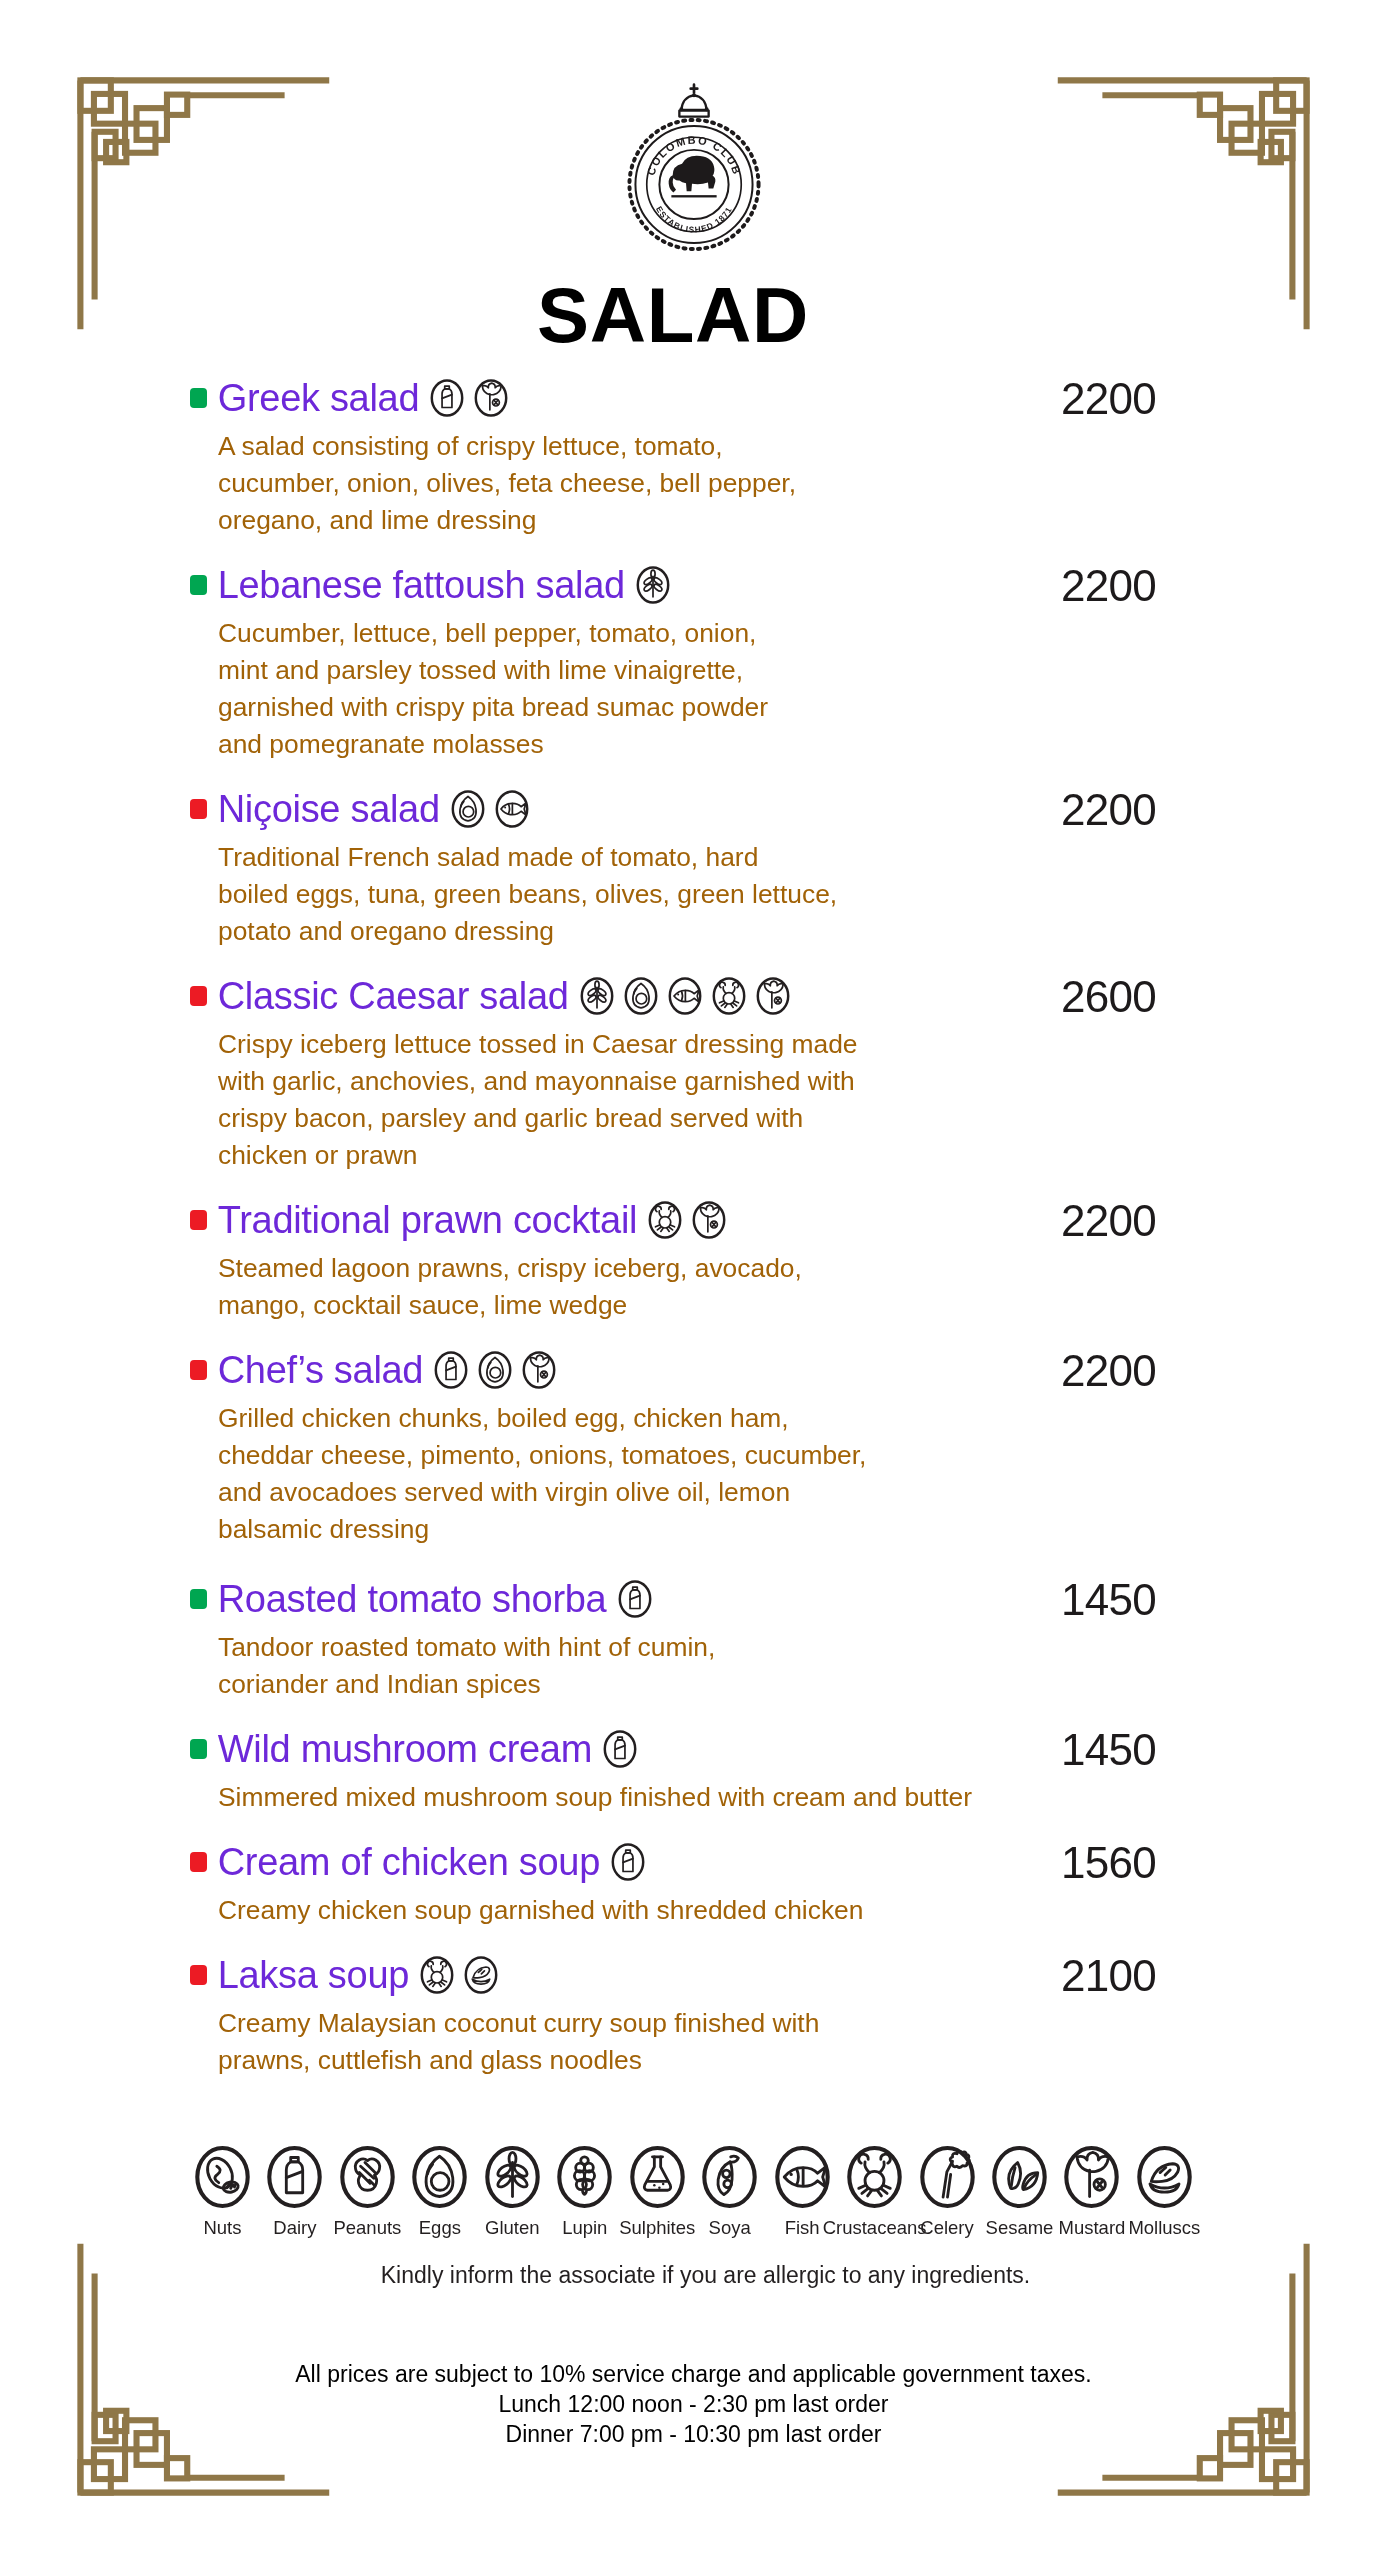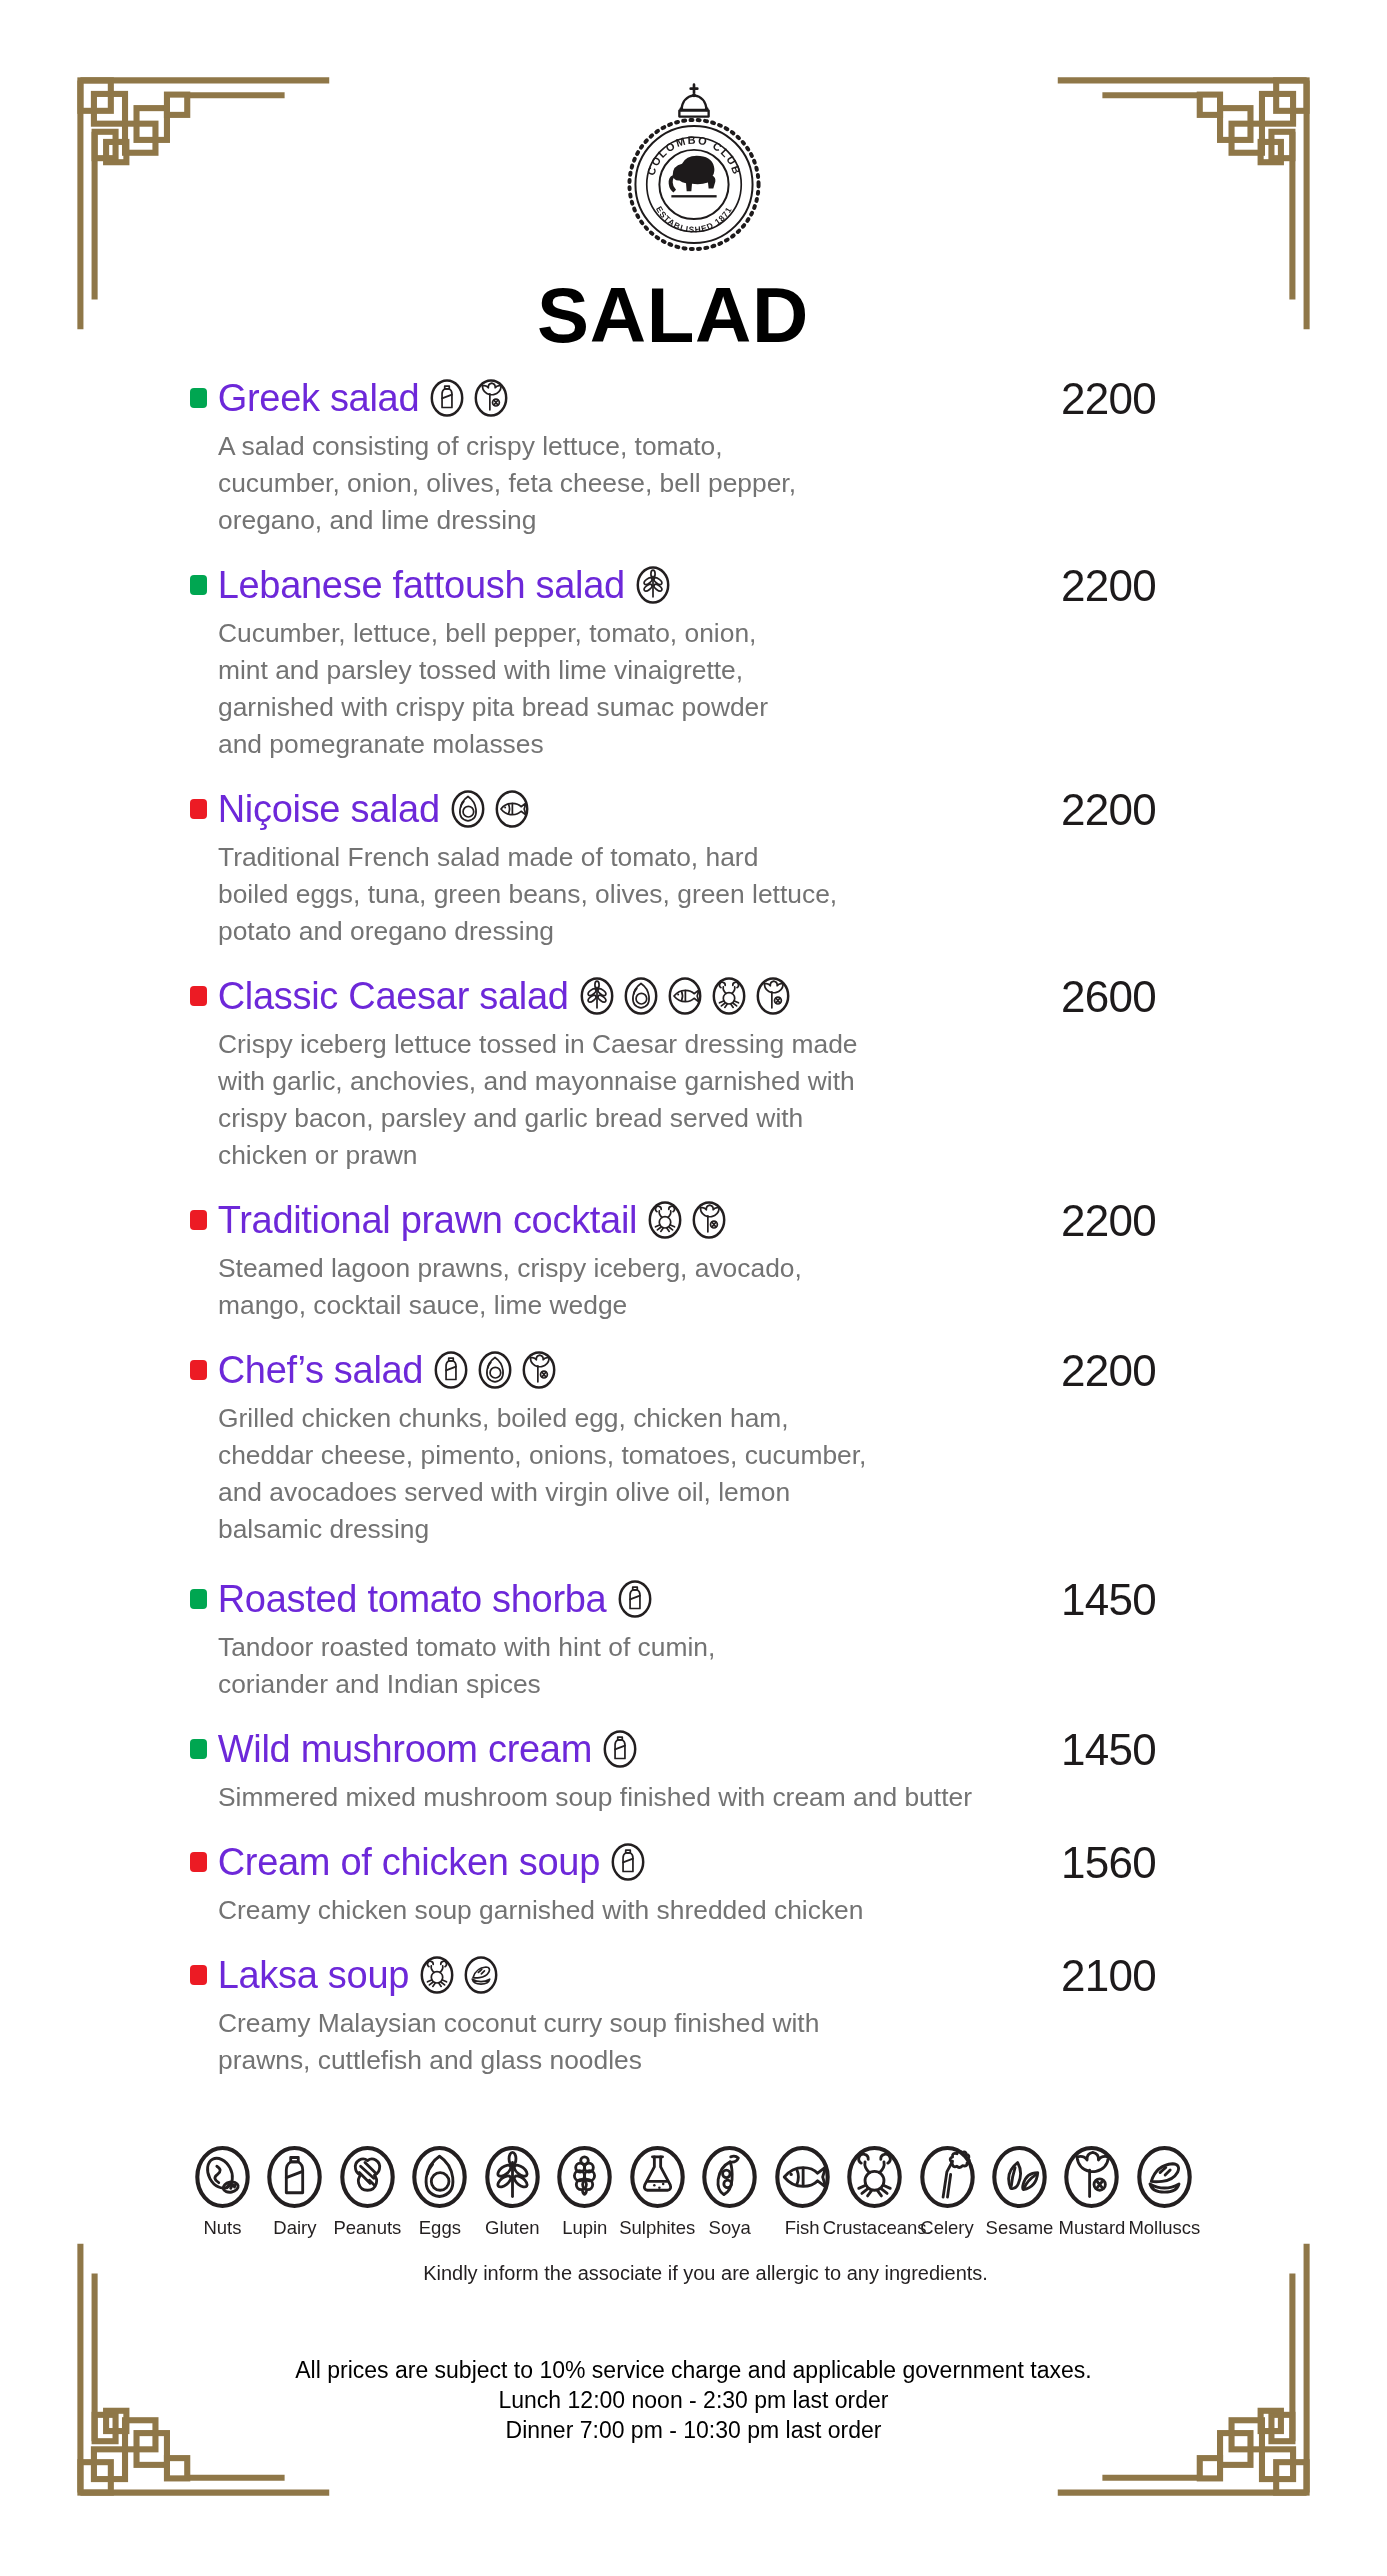--- a/index.html
+++ b/index.html
@@ -30,32 +30,32 @@
   .item-head{display:flex; align-items:center;}
   .bullet{width:16.5px; height:20px; border-radius:4px; margin-right:11.2px; flex:0 0 auto;}
   .bullet.green{background:#00a651;}
   .bullet.red{background:#ec1b24;}
   .item-name{font-size:38px; line-height:43px; color:#6d28d9; letter-spacing:-0.3px;}
   .item-icons{display:flex; align-items:center; gap:6px; margin-left:9.2px;}
   .mini-allergen{width:38px; height:42px;}
   .item-price{margin-left:auto; font-size:44px; letter-spacing:-0.7px; color:#1d1a1b; align-self:flex-start; line-height:43px;}
   .item-desc{
     margin:8px 0 0 28px; font-size:26.4px; line-height:37px; max-width:779px;
-    white-space:pre-line; color:#737373;
+    white-space:pre-line; color:#a16207;
   }
   .section{margin-bottom:12px;}
   .section + .section{margin-top:30px;}
   
   .legend{
     width:1011px; margin:63px auto 0 auto; display:flex; justify-content:space-between;
   }
   .legend-item{display:flex; flex-direction:column; align-items:center; width:69px;}
   .legend-item svg{width:63px; height:70px;}
   .legend-label{font-size:18.5px; margin-top:5.3px; color:#231f20; white-space:nowrap;}
-  .allergy-note{text-align:center; font-size:20px; margin-top:22.5px; color:#231f20;margin-left:24px;}
+  .allergy-note{text-align:center; font-size:23px; margin-top:22.5px; color:#231f20;margin-left:24px;}
   .footer-gold{margin-top:70px; text-align:center; color:#000000; font-size:23px; line-height:30px;}
   .footer-gold div{margin:0;}
   
   .ob{fill:none; stroke:#231f20; stroke-width:6.5;}
   .st{fill:none; stroke:#231f20; stroke-width:4.5; stroke-linecap:round; stroke-linejoin:round;}
   .st-dot{fill:#231f20; stroke:none;}
   .hidden-defs{position:absolute; width:0; height:0; overflow:hidden;}
 </style>
 </head>
 <body>

